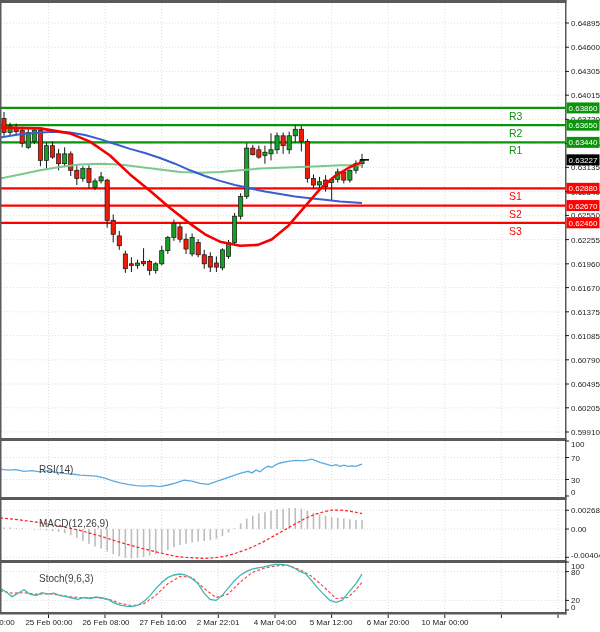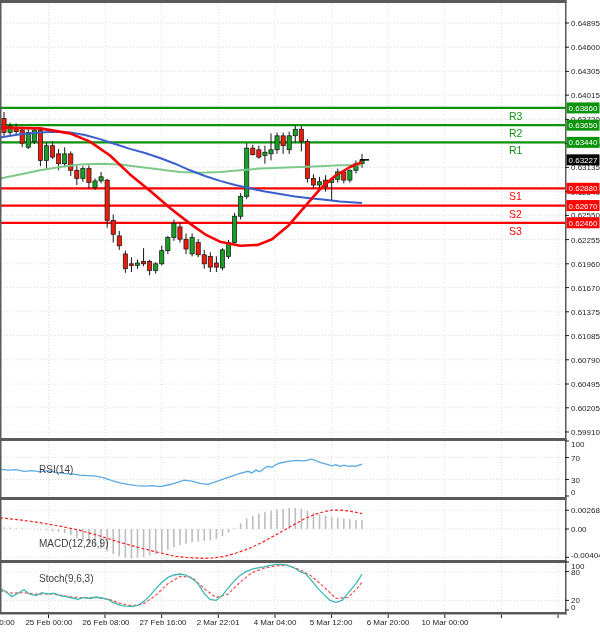--- a/index.html
+++ b/index.html
@@ -526,15 +526,15 @@
         <text x="106" y="625" font-size="8" fill="#1c1c1c" font-family="&quot;Liberation Sans&quot;,sans-serif" text-anchor="middle">26 Feb 08:00</text>
         <text x="163" y="625" font-size="8" fill="#1c1c1c" font-family="&quot;Liberation Sans&quot;,sans-serif" text-anchor="middle">27 Feb 16:00</text>
         <text x="218" y="625" font-size="8" fill="#1c1c1c" font-family="&quot;Liberation Sans&quot;,sans-serif" text-anchor="middle">2 Mar 22:01</text>
         <text x="275" y="625" font-size="8" fill="#1c1c1c" font-family="&quot;Liberation Sans&quot;,sans-serif" text-anchor="middle">4 Mar 04:00</text>
         <text x="331" y="625" font-size="8" fill="#1c1c1c" font-family="&quot;Liberation Sans&quot;,sans-serif" text-anchor="middle">5 Mar 12:00</text>
         <text x="388" y="625" font-size="8" fill="#1c1c1c" font-family="&quot;Liberation Sans&quot;,sans-serif" text-anchor="middle">6 Mar 20:00</text>
         <text x="445" y="625" font-size="8" fill="#1c1c1c" font-family="&quot;Liberation Sans&quot;,sans-serif" text-anchor="middle">10 Mar 00:00</text>
       </g>
     </svg>
   <span class="ind-label" id="rsi-label" style="top:464px">RSI(14)</span>
-  <span class="ind-label" id="macd-label" style="top:538px">MACD(12,26,9)</span>
+  <span class="ind-label" id="macd-label" style="top:518px">MACD(12,26,9)</span>
   <span class="ind-label" id="stoch-label" style="top:573px">Stoch(9,6,3)</span>
 </div>
 
 </body></html>

